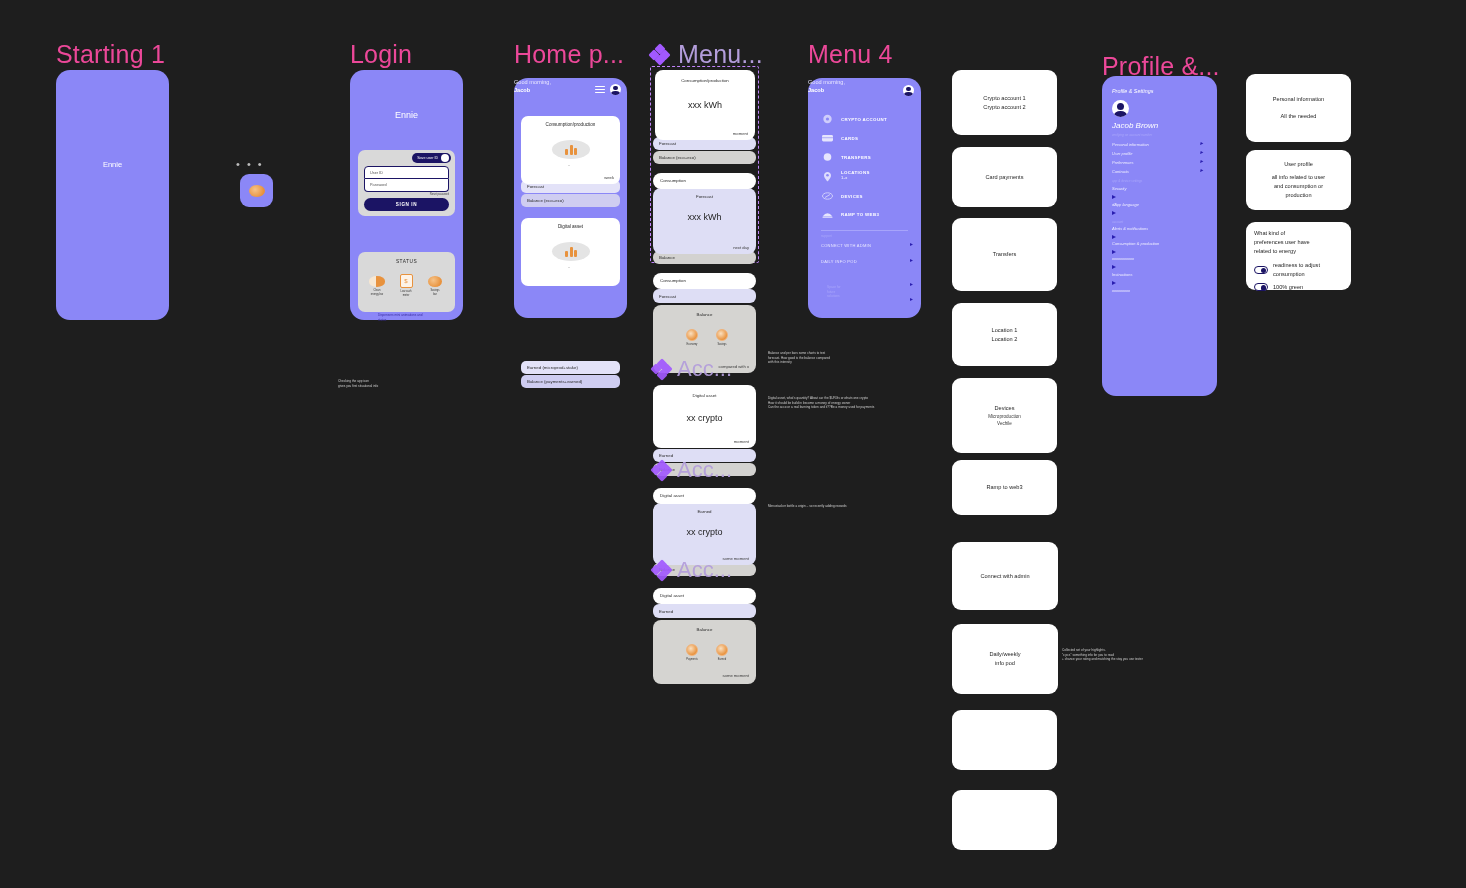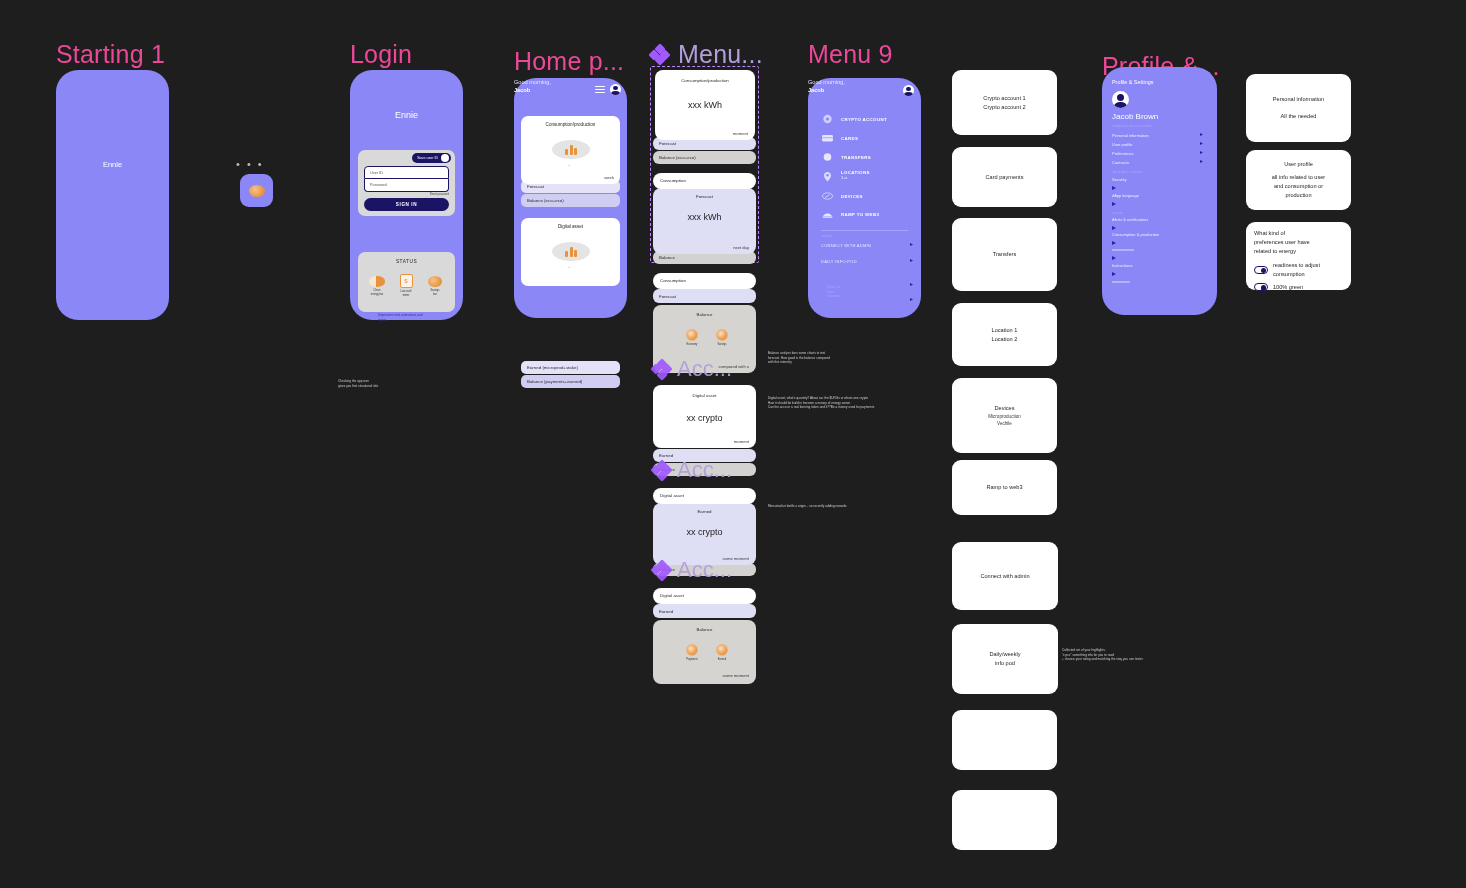--- a/index.html
+++ b/index.html
@@ -31,21 +31,21 @@
   .comp-icon i:nth-child(4) { left: 5.5px; top: 11px; }
 
   
   .wm { position: absolute; display: flex; align-items: center; gap: 6px; color: #b39ddb;
         font-size: 22px; opacity: .92; pointer-events: none; }
 
   
   .phone {
     position: absolute;
     background: #8b87f7;
-    border-radius: 22px;
+    border-radius: 14px;
   }
 
   .greet { color: #e9e7ff; font-size: 5.6px; line-height: 1.45; }
   .greet b { color: #ffffff; font-weight: 700; display: block; }
 
   
   .wcard {
     position: absolute; background: #ffffff; border-radius: 9px;
     display: flex; flex-direction: column; align-items: center; justify-content: center;
     color: #262626; text-align: center;
@@ -157,31 +157,31 @@
   .hamburger { position:absolute; width:10px; height:7px; display:flex; flex-direction:column; justify-content:space-between; }
   .hamburger b { display:block; height:1.2px; background:#fff; border-radius:1px; }
 </style>
 </head>
 <body>
 
 <div class="board">
 
   <div class="frame-title" style="left:56px; top:40px;">Starting 1</div>
   <div class="frame-title" style="left:350px; top:40px;">Login</div>
-  <div class="frame-title" style="left:514px; top:47px;text-align:right;">Home p...</div>
+  <div class="frame-title" style="left:514px; top:40px;text-align:right;">Home p...</div>
   <div class="frame-title comp" style="left:650px; top:40px;">
     <span class="comp-icon">
         <i></i>
         <i></i>
         <i></i>
         <i></i>
       </span>
     <span>Menu...</span>
   </div>
-  <div class="frame-title" style="left:808px; top:40px;">Menu 9</div>
+  <div class="frame-title" style="left:808px; top:40px;">Menu 4</div>
   <div class="frame-title" style="left:1102px; top:52px;">Profile &amp;...</div>
 
   <div class="phone" style="left:56px; top:70px; width:113px; height:250px;">
     <div style="position:absolute; top:90px; width:100%; text-align:center; color:#fff; font-size:7.5px;">Ennie</div>
   </div>
   <div class="three-dots" style="left:236px; top:158px;">• • •</div>
   <div class="app-icon" style="left:240px; top:174px;">
     <div class="coin"></div>
   </div>
   <div class="note" style="left:338px; top:379px; width:90px;">Checking the app icon
@@ -478,21 +478,21 @@
     <div class="t" style="white-space:pre-line;">Daily/weekly
 info pod</div>
   </div>
   <div class="wcard" style="left:952px; top:710px; width:105px; height:60px;"></div>
   <div class="wcard" style="left:952px; top:790px; width:105px; height:60px;"></div>
 
   <div class="note" style="left:1062px; top:648px; width:108px;">Collected set of your highlights.
 "x pcs" something info for you to read
 + chance your rating and matching the stay you use tester</div>
 
-  <div class="phone" style="left:1102px; top:67px; width:115px; height:248px;">
+  <div class="phone" style="left:1102px; top:76px; width:115px; height:320px;font-style:italic;">
     <div class="pf-title" style="left:10px; top:12px;">Profile &amp; Settings</div>
     <div class="avatar" style="left:10px; top:24px;"></div>
     <div class="pf-name" style="left:10px; top:45px;">Jacob Brown</div>
     <div class="pf-sub" style="left:10px; top:57px;">verifying on account number</div>
 
     <div class="pf-item" style="left:10px; top:66px;">Personal information</div>
     <div class="caret" style="right:14px; top:64px;">▸</div>
     <div class="pf-item" style="left:10px; top:75px;">User profile</div>
     <div class="caret" style="right:14px; top:73px;">▸</div>
     <div class="pf-item" style="left:10px; top:84px;">Preferences</div>

